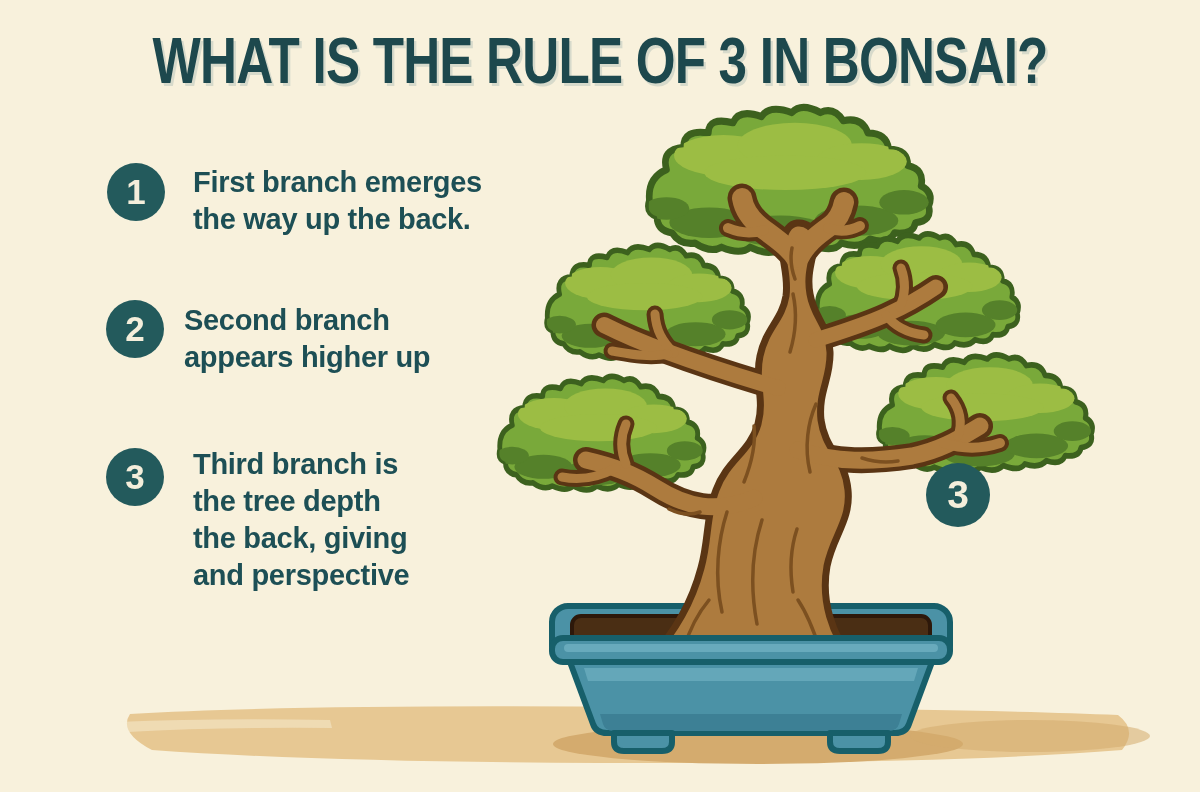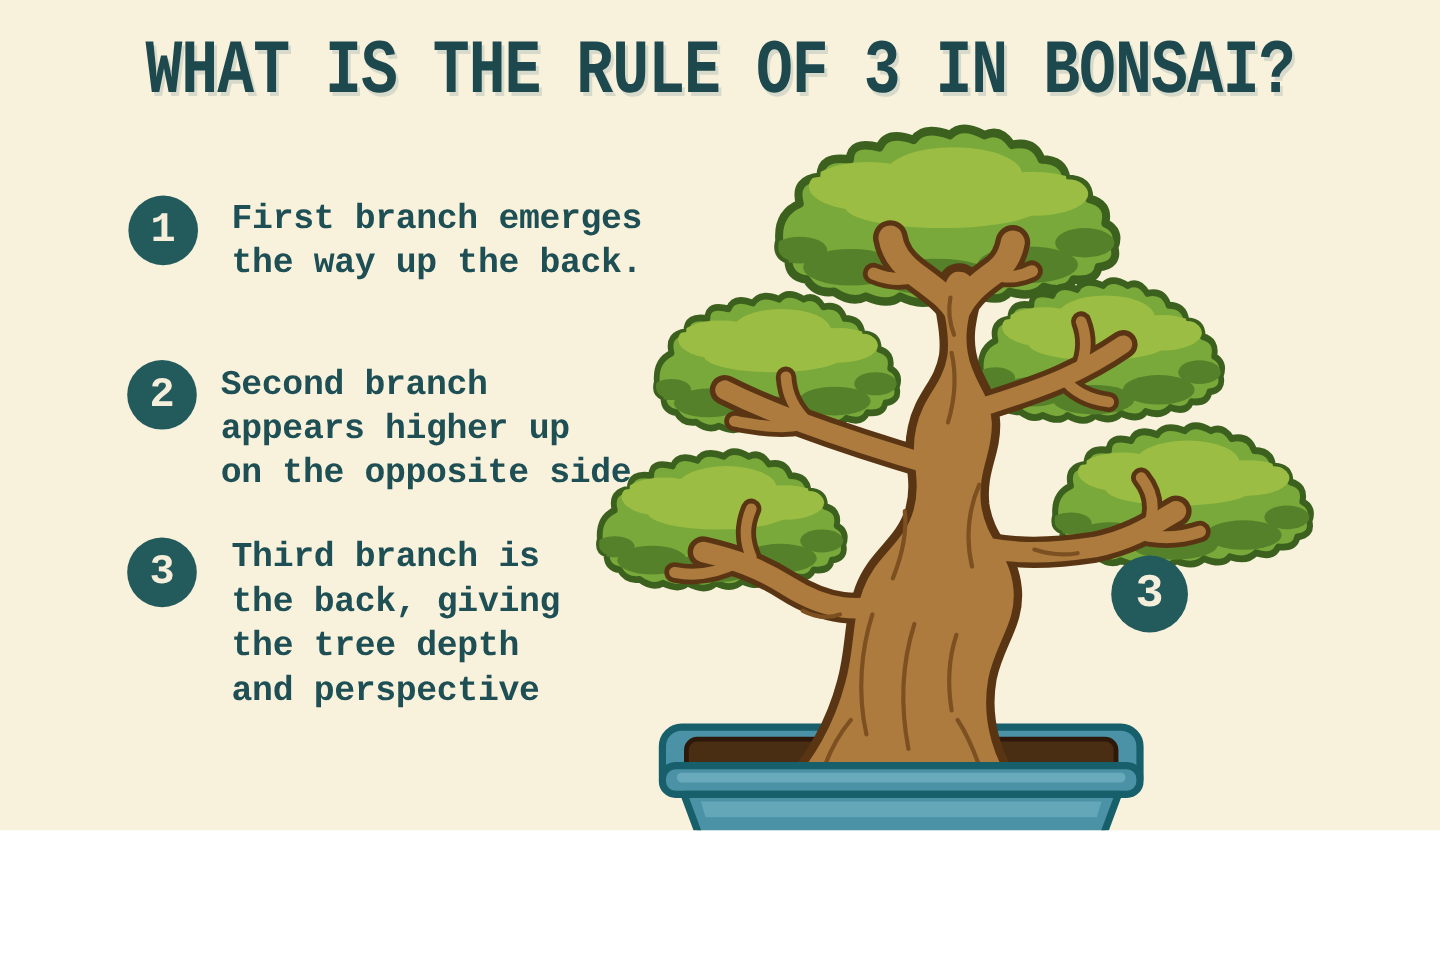--- a/index.html
+++ b/index.html
@@ -1,21 +1,21 @@
 <!DOCTYPE html>
 <html style="--background: #f8f1dc; --heading: #1d484d; --text: #1d4f55; --badge: #235a5c; --badge_text: #f4eedb; --canopy: #79a93a; --canopy_light: #9cbd44; --canopy_dark: #55812a; --canopy_outline: #3c611e; --trunk: #ad7b3e; --trunk_outline: #5a3514; --bark_line: #7c5020; --pot: #4b92a6; --pot_light: #68aabc; --pot_shade: #3d8095; --pot_dark: #175f6a; --soil: #4a2e14; --soil_dark: #2d180a; --ground: #e7c893; --ground_shadow: #d4ab6e;"><head>
 <meta charset="utf-8">
 <style>
   html,body{margin:0;padding:0;}
   .canvas{
     position:relative;
-    width:1200px;height:692px;
+    width:1200px;height:792px;
     background:var(--background,#f8f1dc);
     overflow:hidden;
-    font-family:Liberation Mono, monospace;
+    font-family:Liberation Sans, sans-serif;
   }
   .illustration{position:absolute;inset:0;}
   .title{
     position:absolute;left:0;top:28px;width:1200px;margin:0;
     text-align:center;white-space:nowrap;
     font-size:64px;line-height:66px;font-weight:700;letter-spacing:-1px;
     color:var(--heading,#1d484d);
     transform:scaleX(0.80);
     text-shadow:3px 3px 0 rgba(140,165,165,0.30);
   }
@@ -194,30 +194,29 @@
     <div>First branch emerges</div>
     <div>the way up the back.</div>
   </div>
 
   <div class="badge" style="left:106px;top:300px;">
     <span>2</span>
   </div>
   <div class="step-text" style="left:184px;top:302px;">
     <div>Second branch</div>
     <div>appears higher up</div>
-    <div>on the opposite side</div>
   </div>
 
   <div class="badge" style="left:106px;top:448px;">
     <span>3</span>
   </div>
   <div class="step-text" style="left:193px;top:446px;">
     <div>Third branch is</div>
+    <div>the tree depth</div>
     <div>the back, giving</div>
-    <div>the tree depth</div>
     <div>and perspective</div>
   </div>
 
   <div class="badge marker" style="left:926px;top:463px;">
     <span>3</span>
   </div>
 
 </div>
 
 </body></html>

